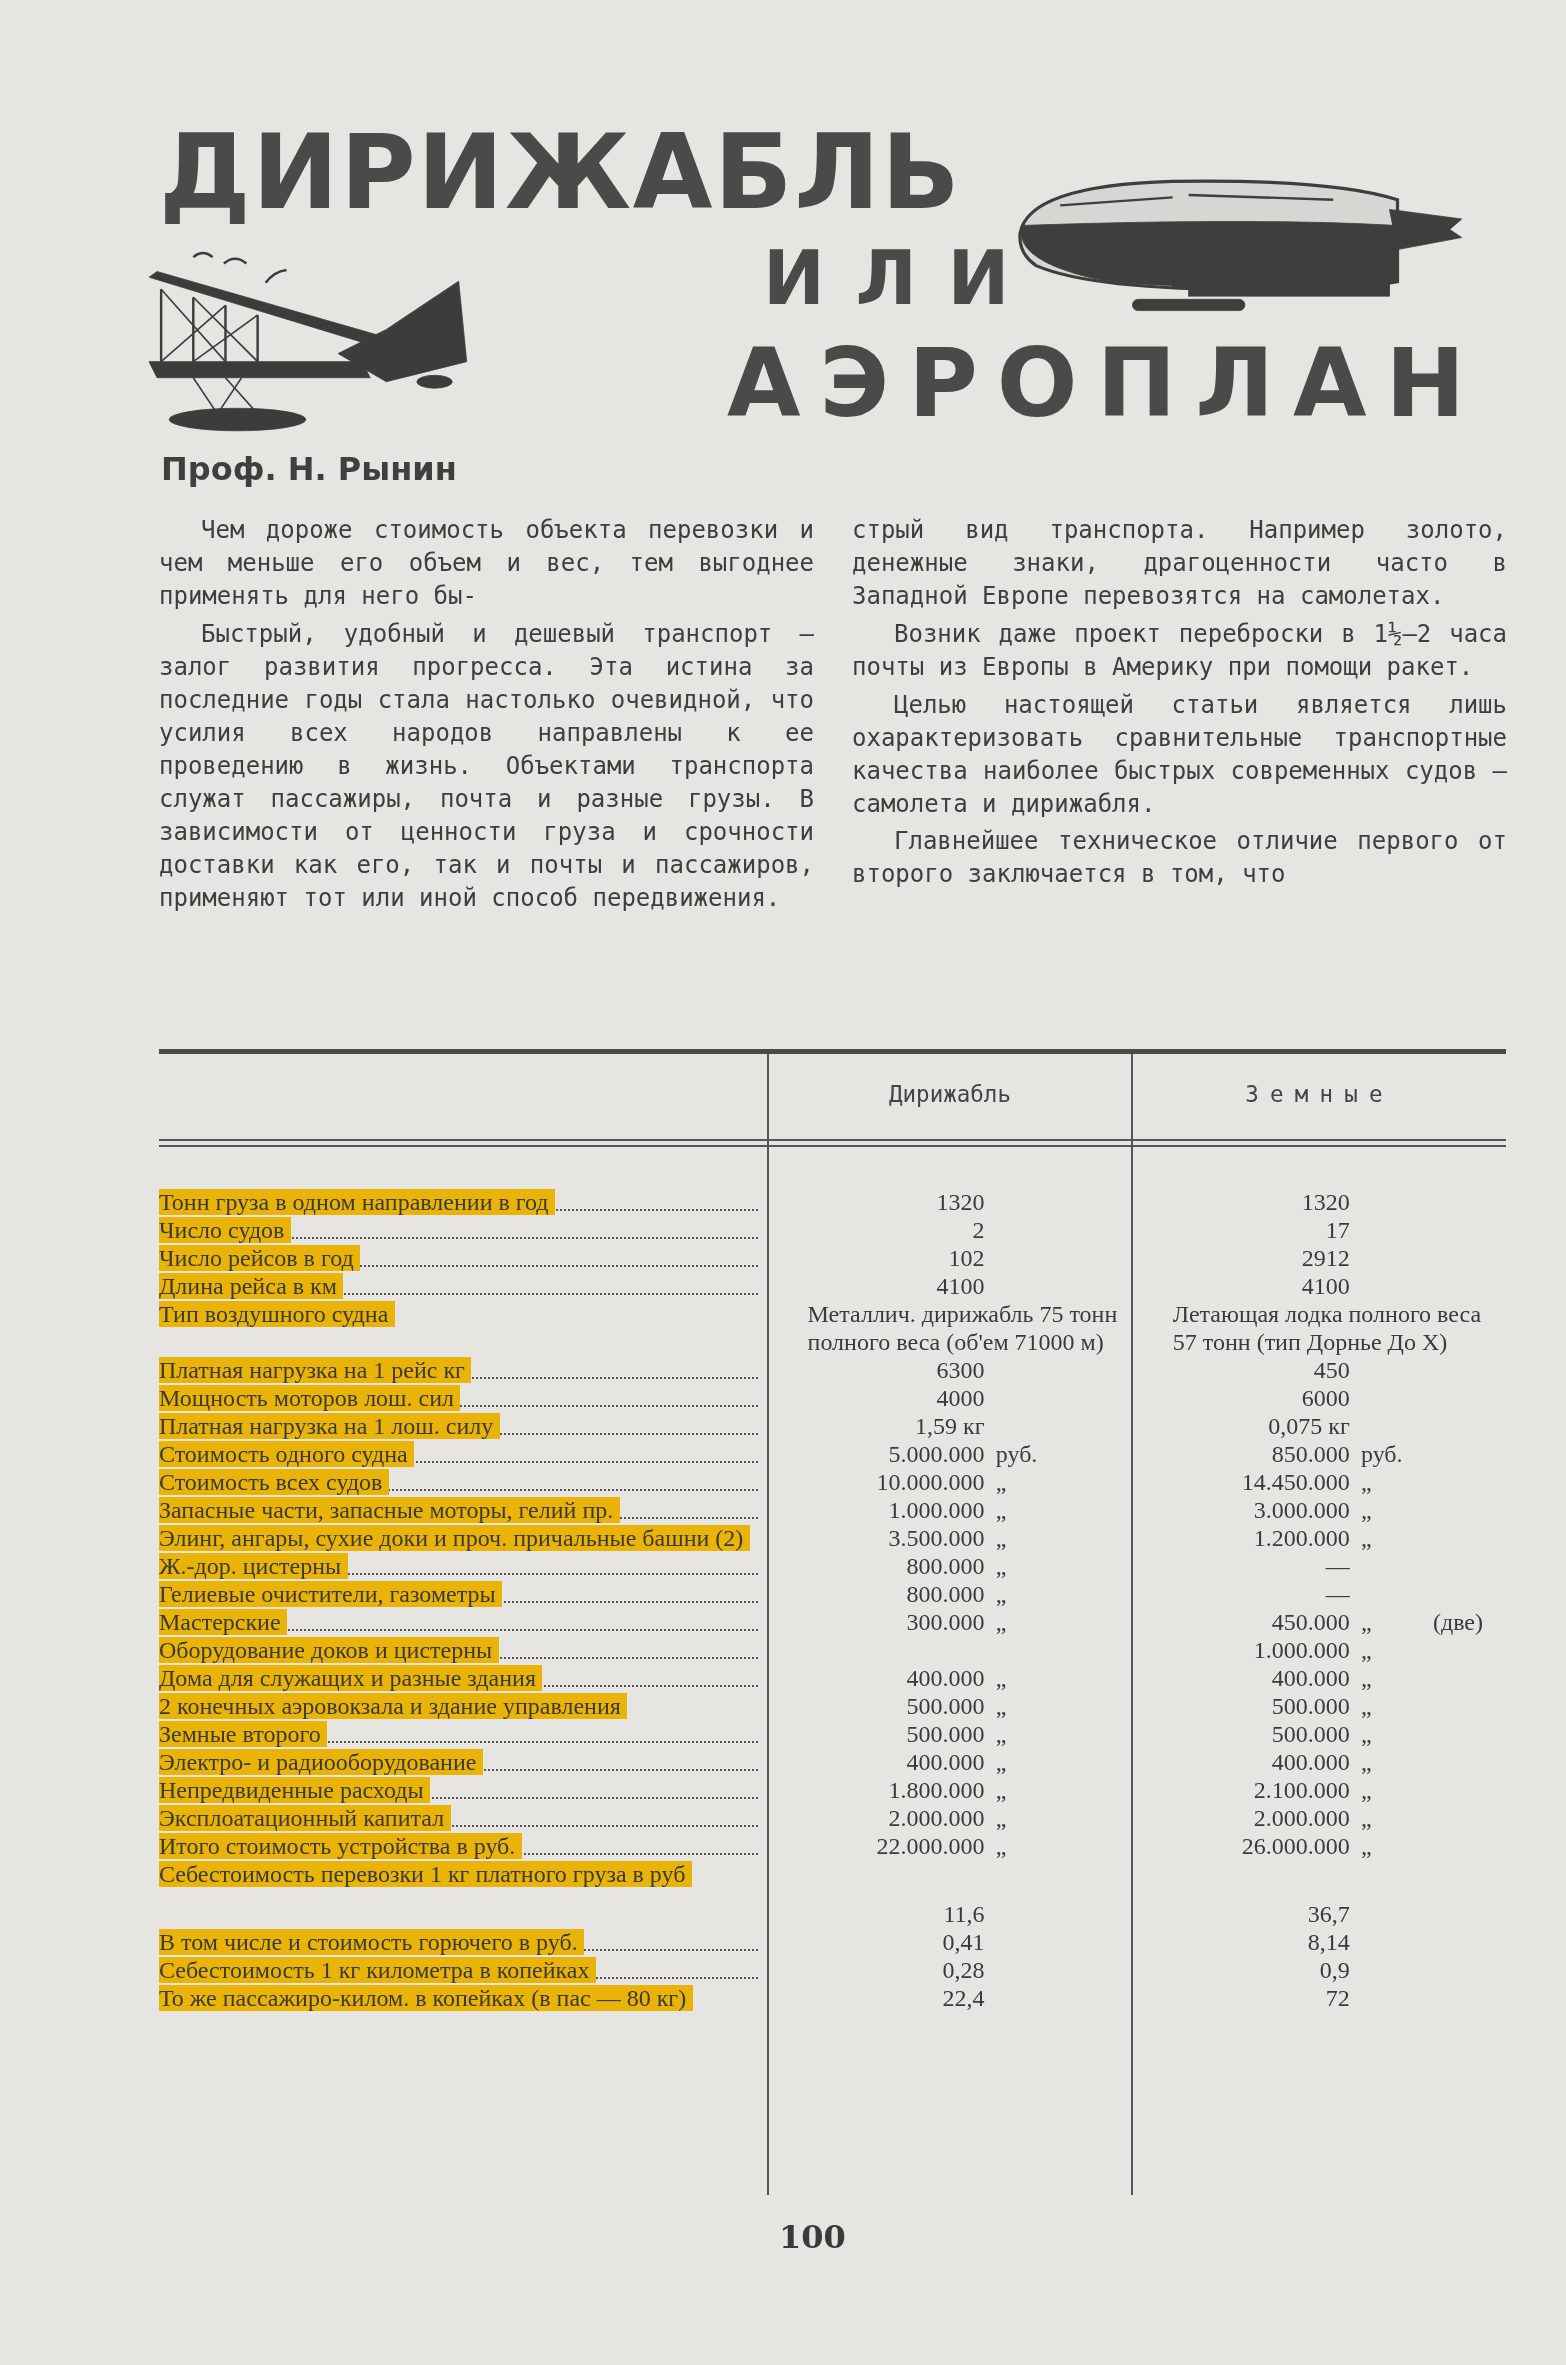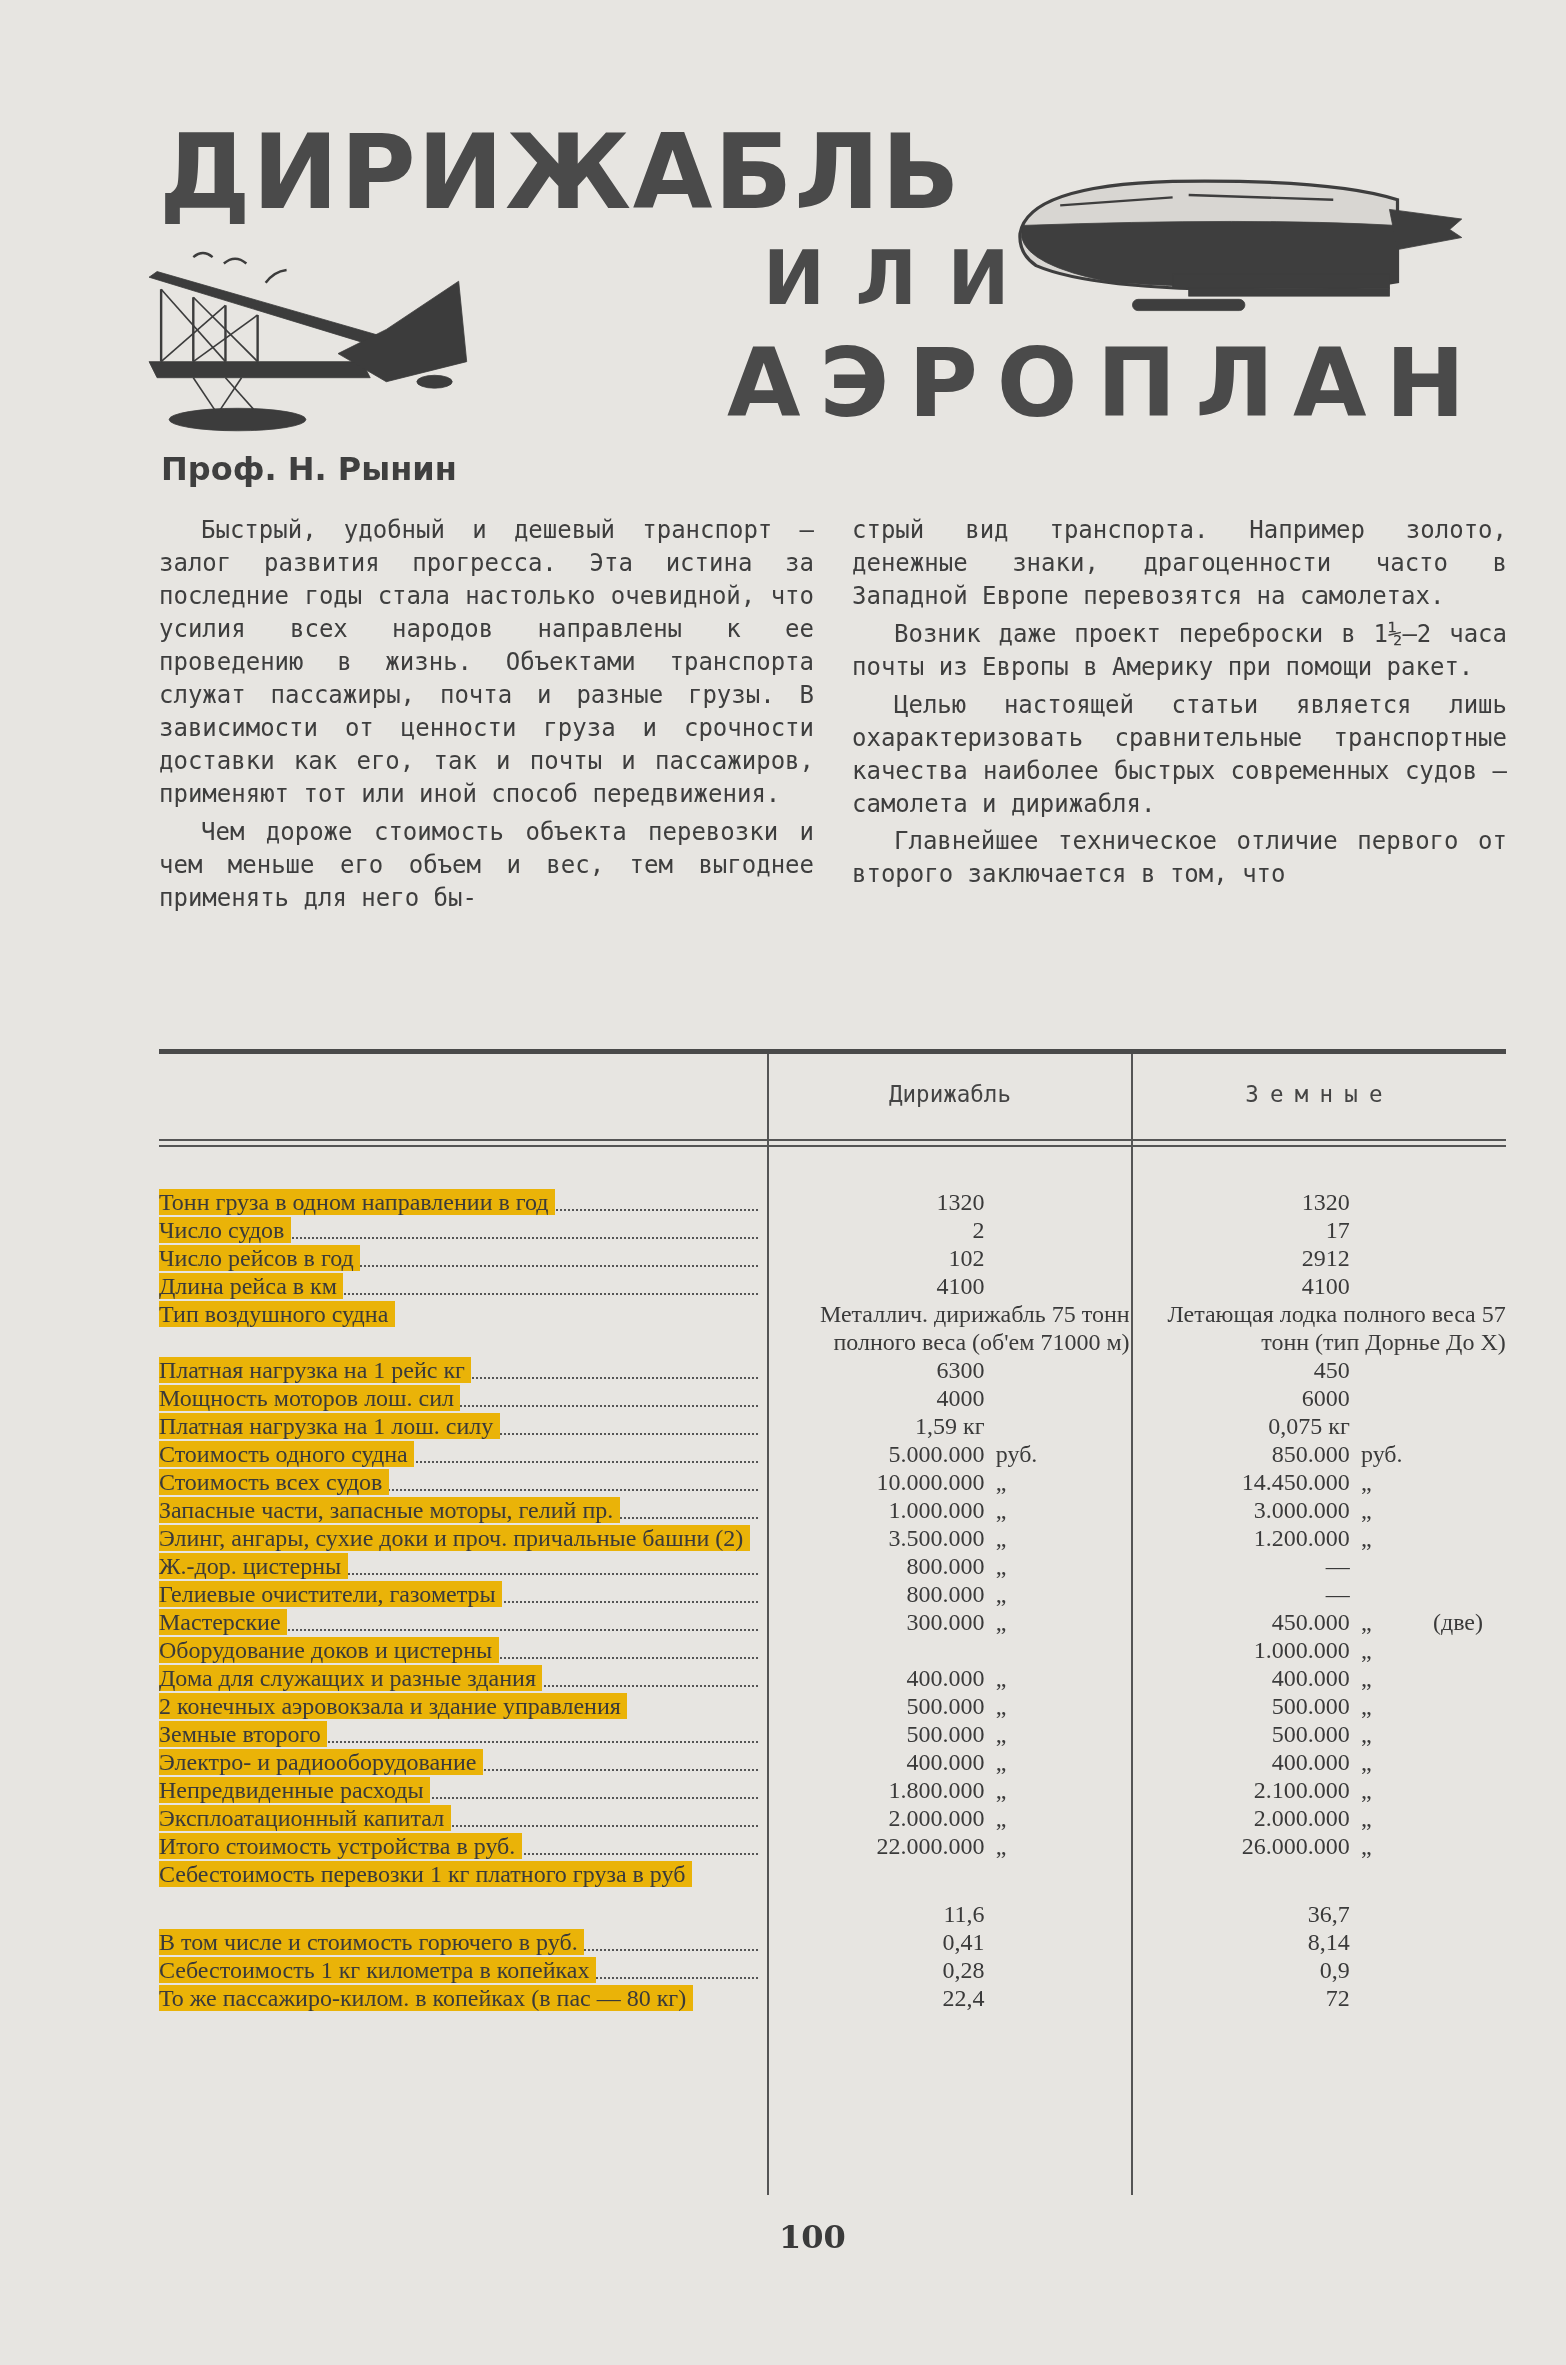--- a/index.html
+++ b/index.html
@@ -58,21 +58,21 @@
   .row { position: relative; display: flex; font-family: "Liberation Serif", serif; font-size: 24px; line-height: 28px; color: #3a3a3a; }
   .row .lbl { width: 599px; position: relative; overflow: hidden; white-space: nowrap; }
   .row .lbl .t { background: #eab308; padding-right: 6.4px; position: relative; z-index: 1; }
   .row .lbl .dots { position: absolute; left: 0; right: 0; bottom: 4.8px; border-bottom: 2.4px dotted #555; }
   .row .lbl.wrap { white-space: normal; }
   .row .v1 { width: 362px; margin-left: 9.6px; display: flex; }
   .row .v2 { width: 373px; margin-left: 3.2px; display: flex; }
   .num { width: 217px; text-align: right; }
   .unit { width: 64px; padding-left: 11.2px; }
   .note { padding-left: 8px; }
-  .center { width: 100%; text-align: right; }
+  .center { width: 100%; text-align: left; margin-left: 40px; }
 
   .page-num {
     position: absolute; left: 779px; top: 2218px;
     font-family: "DejaVu Serif", serif; font-weight: bold; font-size: 32px; color: #3a3a3a;
   }
 </style>
 </head>
 <body>
 
 <div class="title-top">ДИРИЖАБЛЬ</div>
@@ -112,22 +112,22 @@
     <rect x="220" y="158" width="250" height="10"></rect>
     <rect x="150" y="172" width="140" height="14" rx="7"></rect>
     <line x1="60" y1="55" x2="200" y2="45" stroke-width="3"></line>
     <line x1="220" y1="42" x2="400" y2="48" stroke-width="3"></line>
   </g>
 </svg>
 
 <div class="author">Проф. Н. Рынин</div>
 
 <div class="col col-left">
+  <p>Чем дороже стоимость объекта перевозки и чем меньше его объем и вес, тем выгоднее применять для него бы-</p>
   <p>Быстрый, удобный и дешевый транспорт — залог развития прогресса. Эта истина за последние годы стала настолько очевидной, что усилия всех народов направлены к ее проведению в жизнь. Объектами транспорта служат пассажиры, почта и разные грузы. В зависимости от ценности груза и срочности доставки как его, так и почты и пассажиров, применяют тот или иной способ передвижения.</p>
-  <p>Чем дороже стоимость объекта перевозки и чем меньше его объем и вес, тем выгоднее применять для него бы-</p>
 </div>
 <div class="col col-right">
   <p class="cont">стрый вид транспорта. Например золото, денежные знаки, драгоценности часто в Западной Европе перевозятся на самолетах.</p>
   <p>Возник даже проект переброски в 1½—2 часа почты из Европы в Америку при помощи ракет.</p>
   <p>Целью настоящей статьи является лишь охарактеризовать сравнительные транспортные качества наиболее быстрых современных судов — самолета и дирижабля.</p>
   <p>Главнейшее техническое отличие первого от второго заключается в том, что</p>
 </div>
 
 <div class="tbl-rule-top"></div>
 <div class="tbl-rule-mid1"></div>

